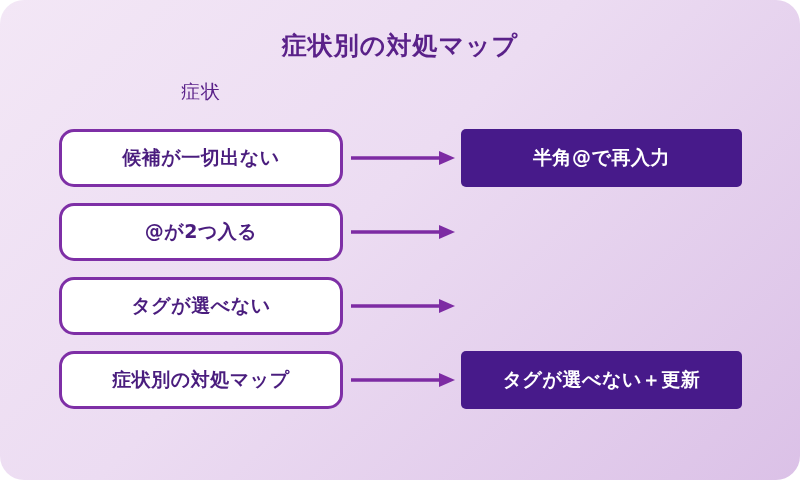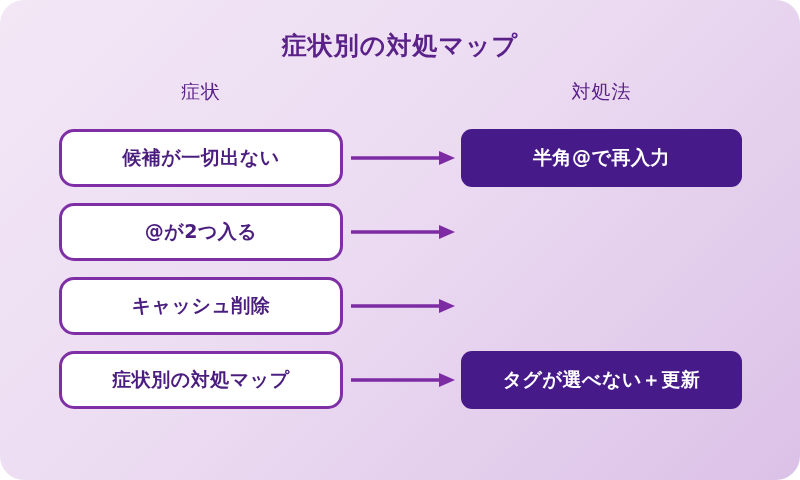--- a/index.html
+++ b/index.html
@@ -74,39 +74,38 @@
     height: 20px;
     display: flex;
     align-items: center;
     justify-content: center;
   }
   .remedy-box {
     box-sizing: border-box;
     width: 281px;
     height: 58px;
     background: var(--remedy-bg, #471a8a);
-    border-radius: 11px;
+    border-radius: 5px;
     display: flex;
     align-items: center;
     justify-content: center;
     font-size: 19px;
     font-weight: bold;
     letter-spacing: 0.5px;
     color: var(--remedy-text, #ffffff);
   }
 </style>
 </head>
 <body>
 
 <div class="canvas">
 
   <div class="title">症状別の対処マップ</div>
 
   <div class="col-header symptom">症状</div>
-  <div class="col-header remedy">対処法</div>
 
   <div class="rows">
 
     <div class="row">
       <div class="symptom-box">
         <span>候補が一切出ない</span>
       </div>
       <div class="arrow">
         <svg width="118" height="20" viewBox="0 0 118 20" aria-hidden="true">
           <line x1="8" y1="10" x2="98" y2="10" stroke="#7d2ba3" stroke-width="3.5"></line>
@@ -125,21 +124,21 @@
       <div class="arrow">
         <svg width="118" height="20" viewBox="0 0 118 20" aria-hidden="true">
           <line x1="8" y1="10" x2="98" y2="10" stroke="#7d2ba3" stroke-width="3.5"></line>
           <polygon points="96,3 112,10 96,17" fill="#7d2ba3"></polygon>
         </svg>
       </div>
     </div>
 
     <div class="row">
       <div class="symptom-box">
-        <span>キャッシュ削除</span>
+        <span>タグが選べない</span>
       </div>
       <div class="arrow">
         <svg width="118" height="20" viewBox="0 0 118 20" aria-hidden="true">
           <line x1="8" y1="10" x2="98" y2="10" stroke="#7d2ba3" stroke-width="3.5"></line>
           <polygon points="96,3 112,10 96,17" fill="#7d2ba3"></polygon>
         </svg>
       </div>
     </div>
 
     <div class="row">

